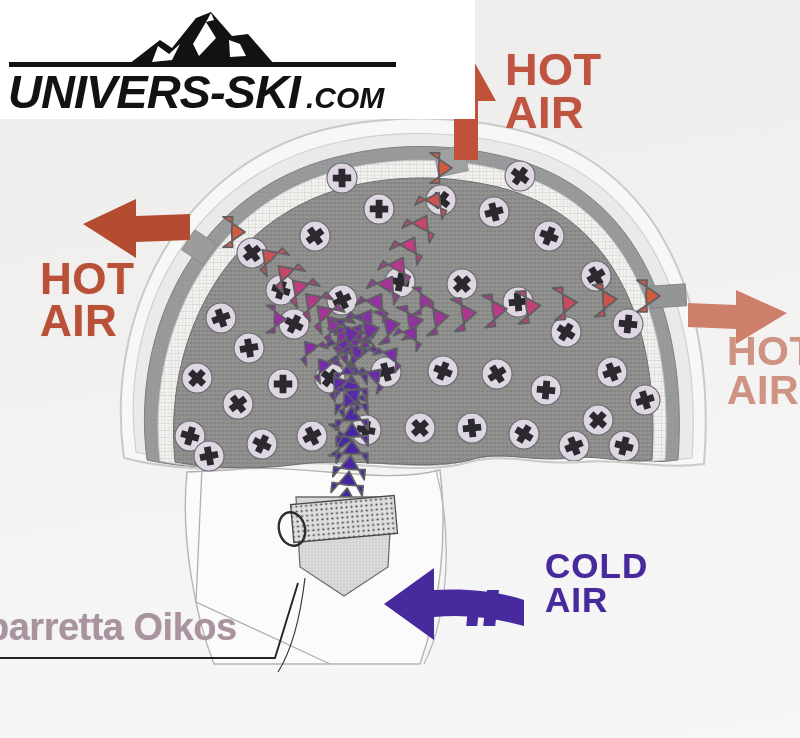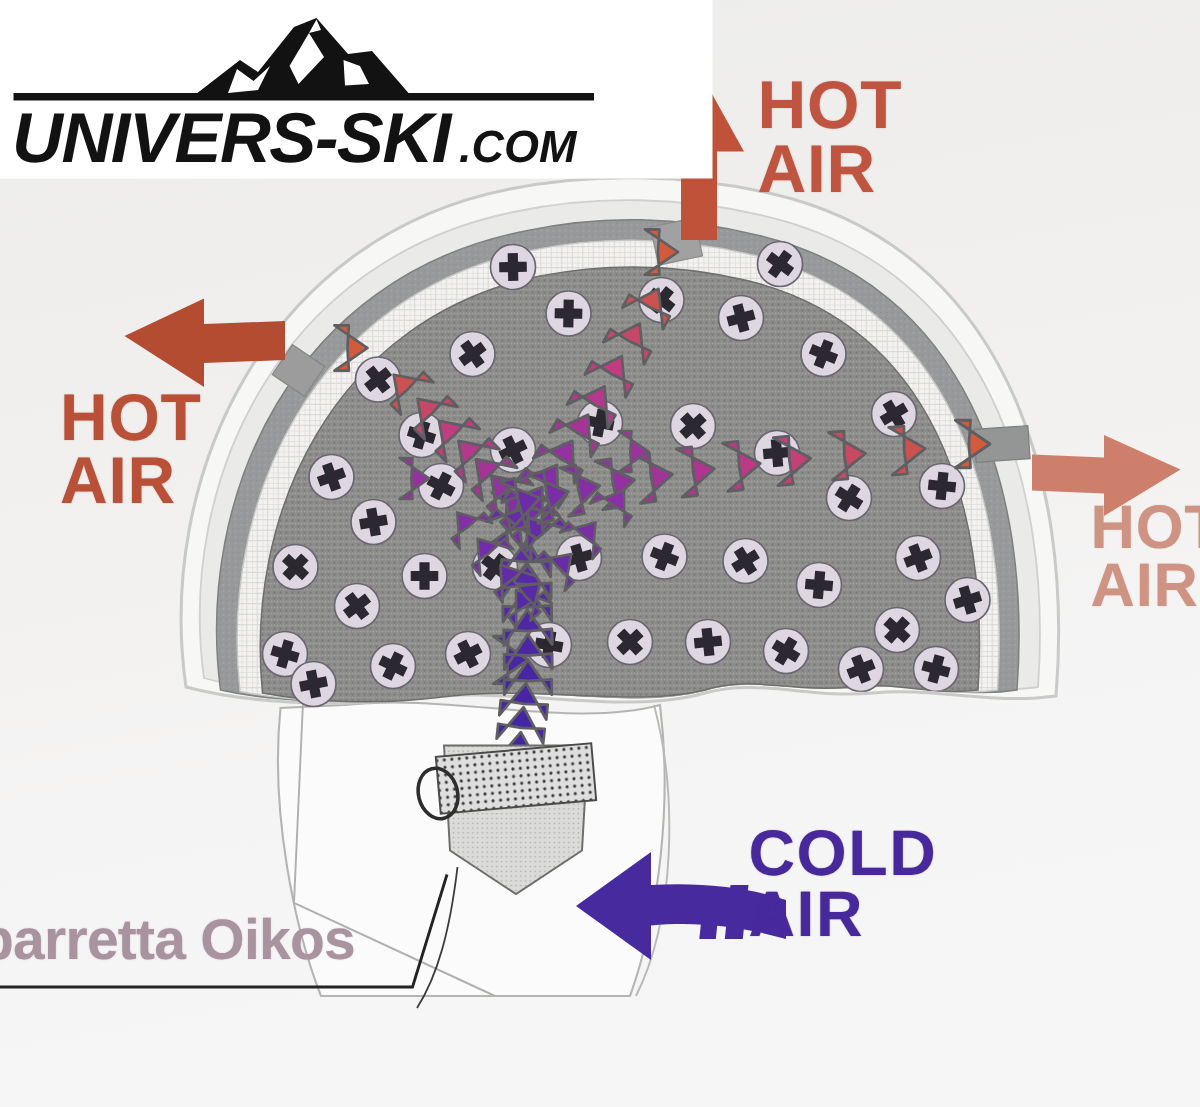--- a/index.html
+++ b/index.html
@@ -60,22 +60,22 @@
     text-shadow: 0 0 1px rgba(184,81,56,0.45);
   }
   #lbl-hot-right {
     left: 727px; top: 332px;
     font-size: 41px;
     color: #cb8b79;
     text-shadow: 0 0 1px rgba(203,139,121,0.4);
     opacity: 0.92;
   }
   #lbl-cold {
-    left: 499px; top: 549px;
-    font-size: 43px;
+    left: 545px; top: 549px;
+    font-size: 35px;
     color: #47299c;
     letter-spacing: 1px;
     text-shadow: 0 0 1px rgba(71,41,156,0.4);
   }
   #lbl-brand {
     left: -14px; top: 609px;
     font-size: 38px;
     font-weight: bold;
     color: #a8939f;
     letter-spacing: -0.5px;

